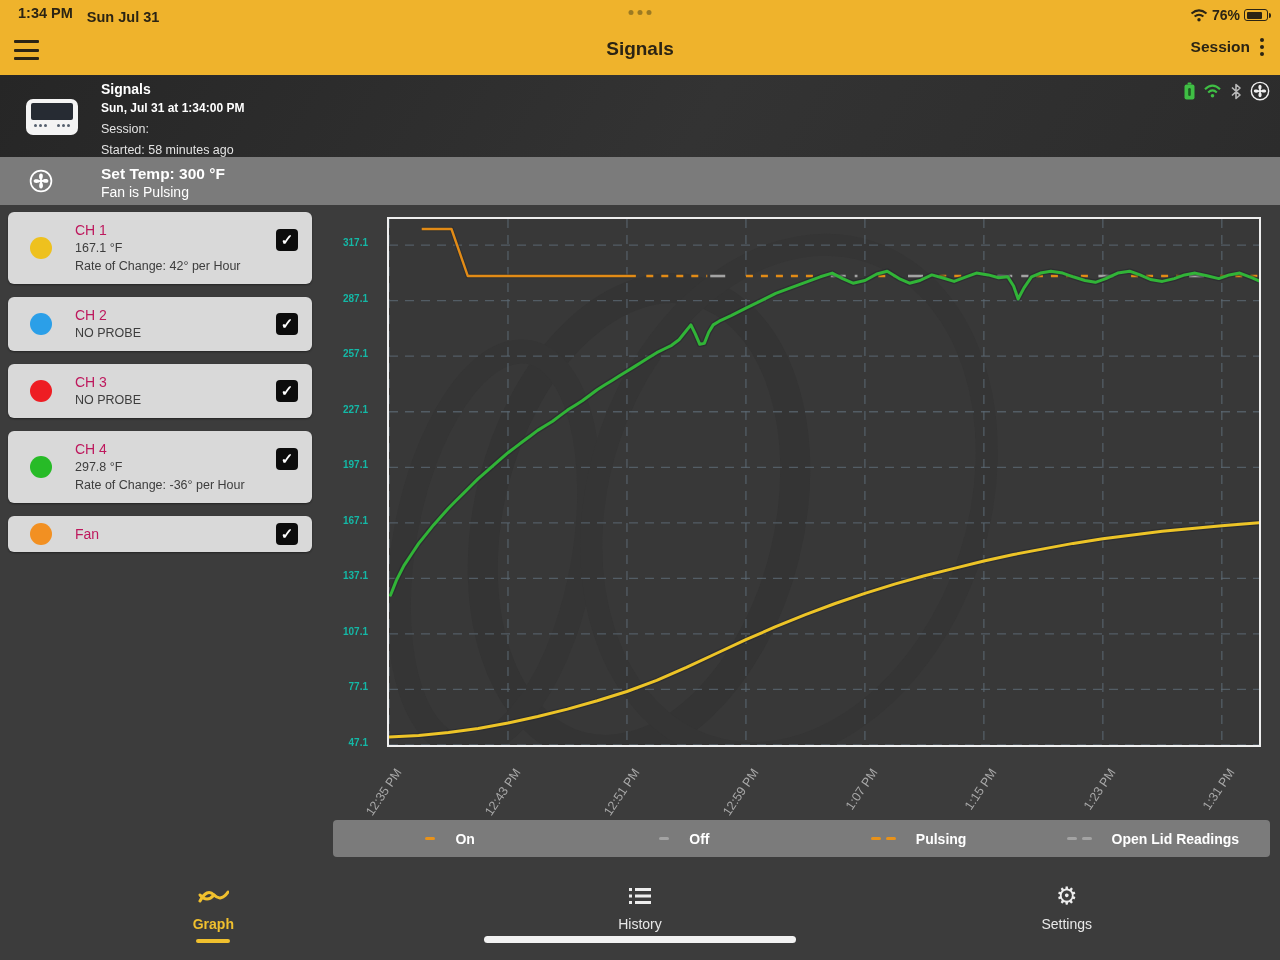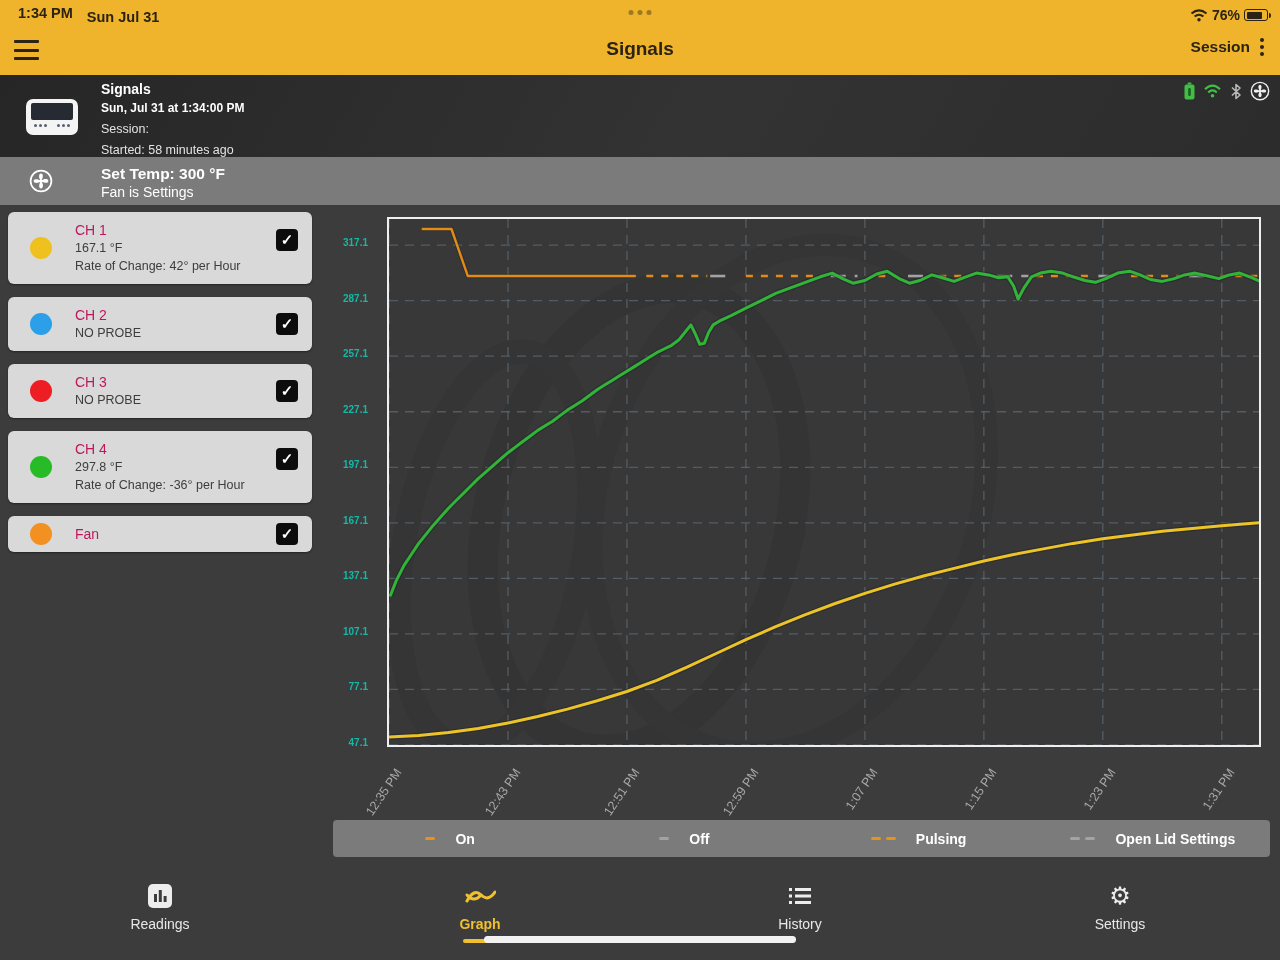--- a/index.html
+++ b/index.html
@@ -205,21 +205,21 @@
       <circle cx="12" cy="12" r="10.4" fill="none" stroke="#ffffff" stroke-width="1.7"></circle>
       <g fill="#ffffff">
         <path d="M12 12 C9.4 9.4 9.4 4.6 12 4.6 C14.6 4.6 14.3 9.2 12 12"></path>
         <path d="M12 12 C9.4 9.4 9.4 4.6 12 4.6 C14.6 4.6 14.3 9.2 12 12" transform="rotate(90 12 12)"></path>
         <path d="M12 12 C9.4 9.4 9.4 4.6 12 4.6 C14.6 4.6 14.3 9.2 12 12" transform="rotate(180 12 12)"></path>
         <path d="M12 12 C9.4 9.4 9.4 4.6 12 4.6 C14.6 4.6 14.3 9.2 12 12" transform="rotate(270 12 12)"></path>
         <circle cx="12" cy="12" r="1.6"></circle>
       </g>
     </svg>
     <div class="t1">Set Temp: 300 °F</div>
-    <div class="t2">Fan is Settings</div>
+    <div class="t2">Fan is Pulsing</div>
   </div>
 
   <div id="channel-list">
       <div class="card tall">
         <span class="dot" style="background: rgb(238, 193, 30);"></span>
         <div class="ch-title">CH 1</div>
         <div class="ch-line">167.1 °F</div>
         <div class="ch-line">Rate of Change: 42° per Hour</div>
         <div class="cbx"><span>✓</span></div>
       </div>
@@ -334,37 +334,25 @@
           <i style="background: rgb(232, 146, 26);"></i>
           <i style="background: rgb(232, 146, 26);"></i>
         </span>
         <span>Pulsing</span>
       </div>
       <div class="legend-item">
         <span class="dashes">
           <i style="background: rgb(163, 163, 163);"></i>
           <i style="background: rgb(163, 163, 163);"></i>
         </span>
-        <span>Open Lid Settings</span>
+        <span>Open Lid Readings</span>
       </div>
     </div>
 
   <div id="tab-bar">
-    <div class="tab">
-      <div class="ticon">
-        <svg width="26" height="26" viewBox="0 0 26 26">
-          <rect x="1" y="1" width="24" height="24" rx="5" fill="#ededed"></rect>
-          <rect x="7" y="11" width="3" height="8" fill="#3c3c3c"></rect>
-          <rect x="11.8" y="7" width="3" height="12" fill="#3c3c3c"></rect>
-          <rect x="16.6" y="13" width="3" height="6" fill="#3c3c3c"></rect>
-        </svg>
-      </div>
-      <div class="tlabel">Readings</div>
-
-    </div>
     <div class="tab active">
       <div class="ticon">
         <svg width="32" height="22" viewBox="0 0 32 22">
           <path d="M3 16 Q10 3 17 10 T31 7" fill="none" stroke="#f0c02e" stroke-width="3" stroke-linecap="round"></path>
           <path d="M3 10 Q10 18 17 10" fill="none" stroke="#f0c02e" stroke-width="3" stroke-linecap="round"></path>
         </svg>
       </div>
       <div class="tlabel">Graph</div>
       <div class="underline"></div>
     </div>

